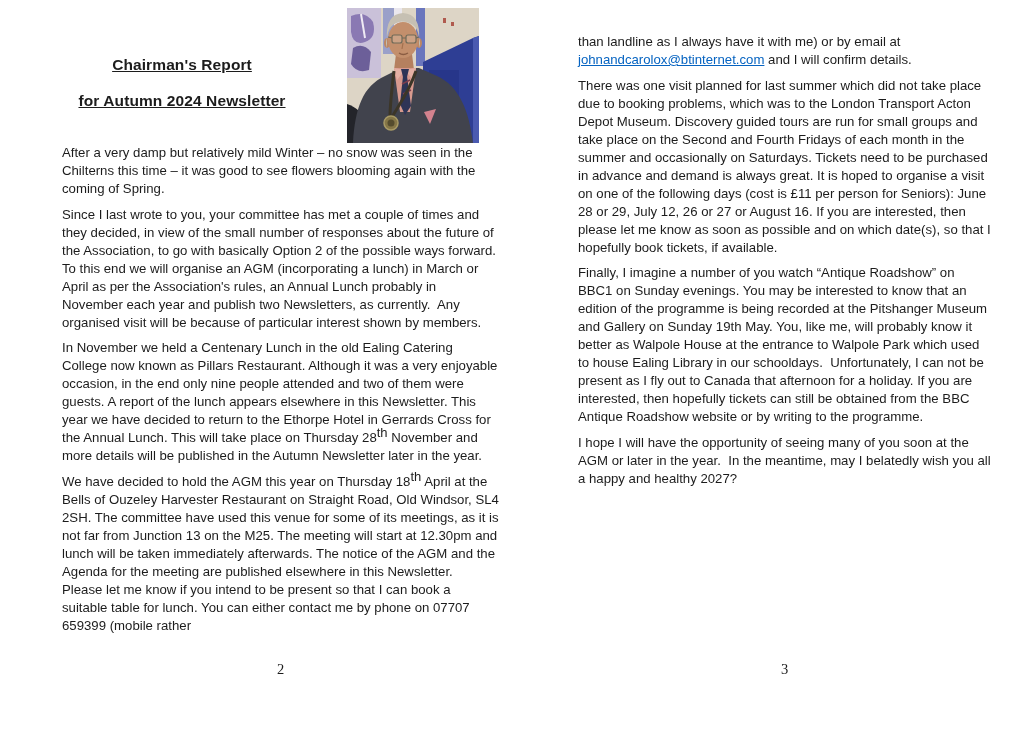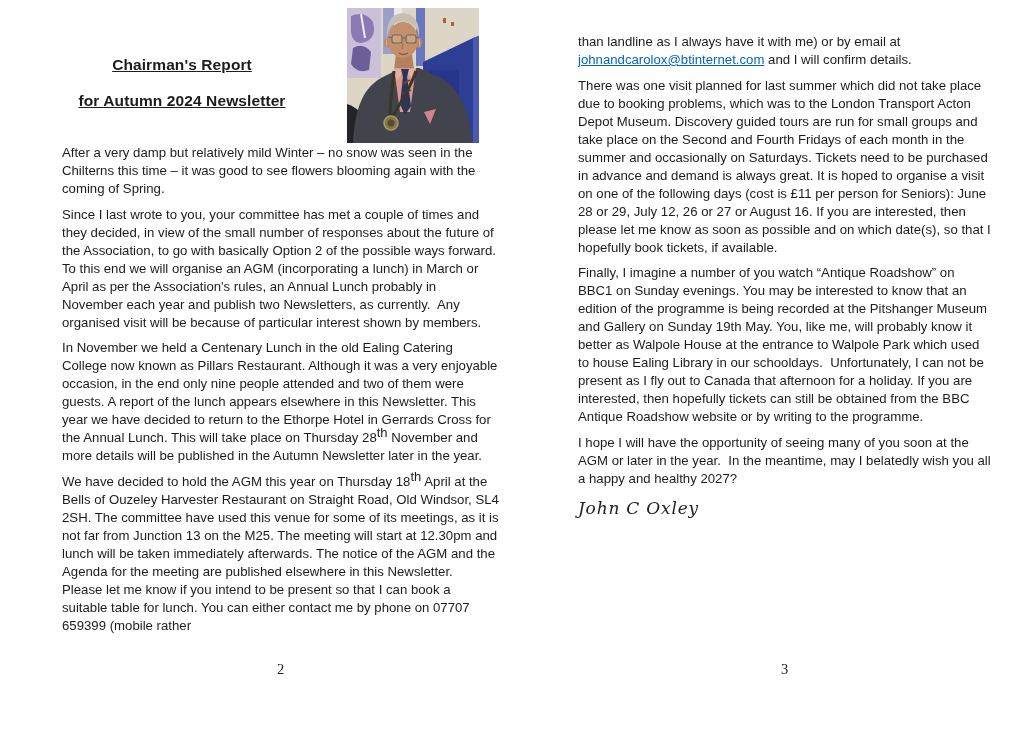--- a/index.html
+++ b/index.html
@@ -161,17 +161,16 @@
   <div class="page-num">2</div>
 </div>
 
 <div class="page page-right">
 
   <div class="body-text body-right">
     <p class="para"><span>than landline as I always have it with me) or by email at </span><a class="email-link">johnandcarolox@btinternet.com</a><span> and I will confirm details.</span></p>
     <p class="para">There was one visit planned for last summer which did not take place due to booking problems, which was to the London Transport Acton Depot Museum. Discovery guided tours are run for small groups and take place on the Second and Fourth Fridays of each month in the summer and occasionally on Saturdays. Tickets need to be purchased in advance and demand is always great. It is hoped to organise a visit on one of the following days (cost is £11 per person for Seniors): June 28 or 29, July 12, 26 or 27 or August 16. If you are interested, then please let me know as soon as possible and on which date(s), so that I hopefully book tickets, if available.</p>
     <p class="para">Finally, I imagine a number of you watch “Antique Roadshow” on BBC1 on Sunday evenings. You may be interested to know that an edition of the programme is being recorded at the Pitshanger Museum and Gallery on Sunday 19th May. You, like me, will probably know it better as Walpole House at the entrance to Walpole Park which used to house Ealing Library in our schooldays.  Unfortunately, I can not be present as I fly out to Canada that afternoon for a holiday. If you are interested, then hopefully tickets can still be obtained from the BBC Antique Roadshow website or by writing to the programme.</p>
     <p class="para">I hope I will have the opportunity of seeing many of you soon at the AGM or later in the year.  In the meantime, may I belatedly wish you all a happy and healthy 2027?</p>
-    <div class="signature">John C Oxley</div>
   </div>
 
   <div class="page-num">3</div>
 </div>
 
 </body></html>

